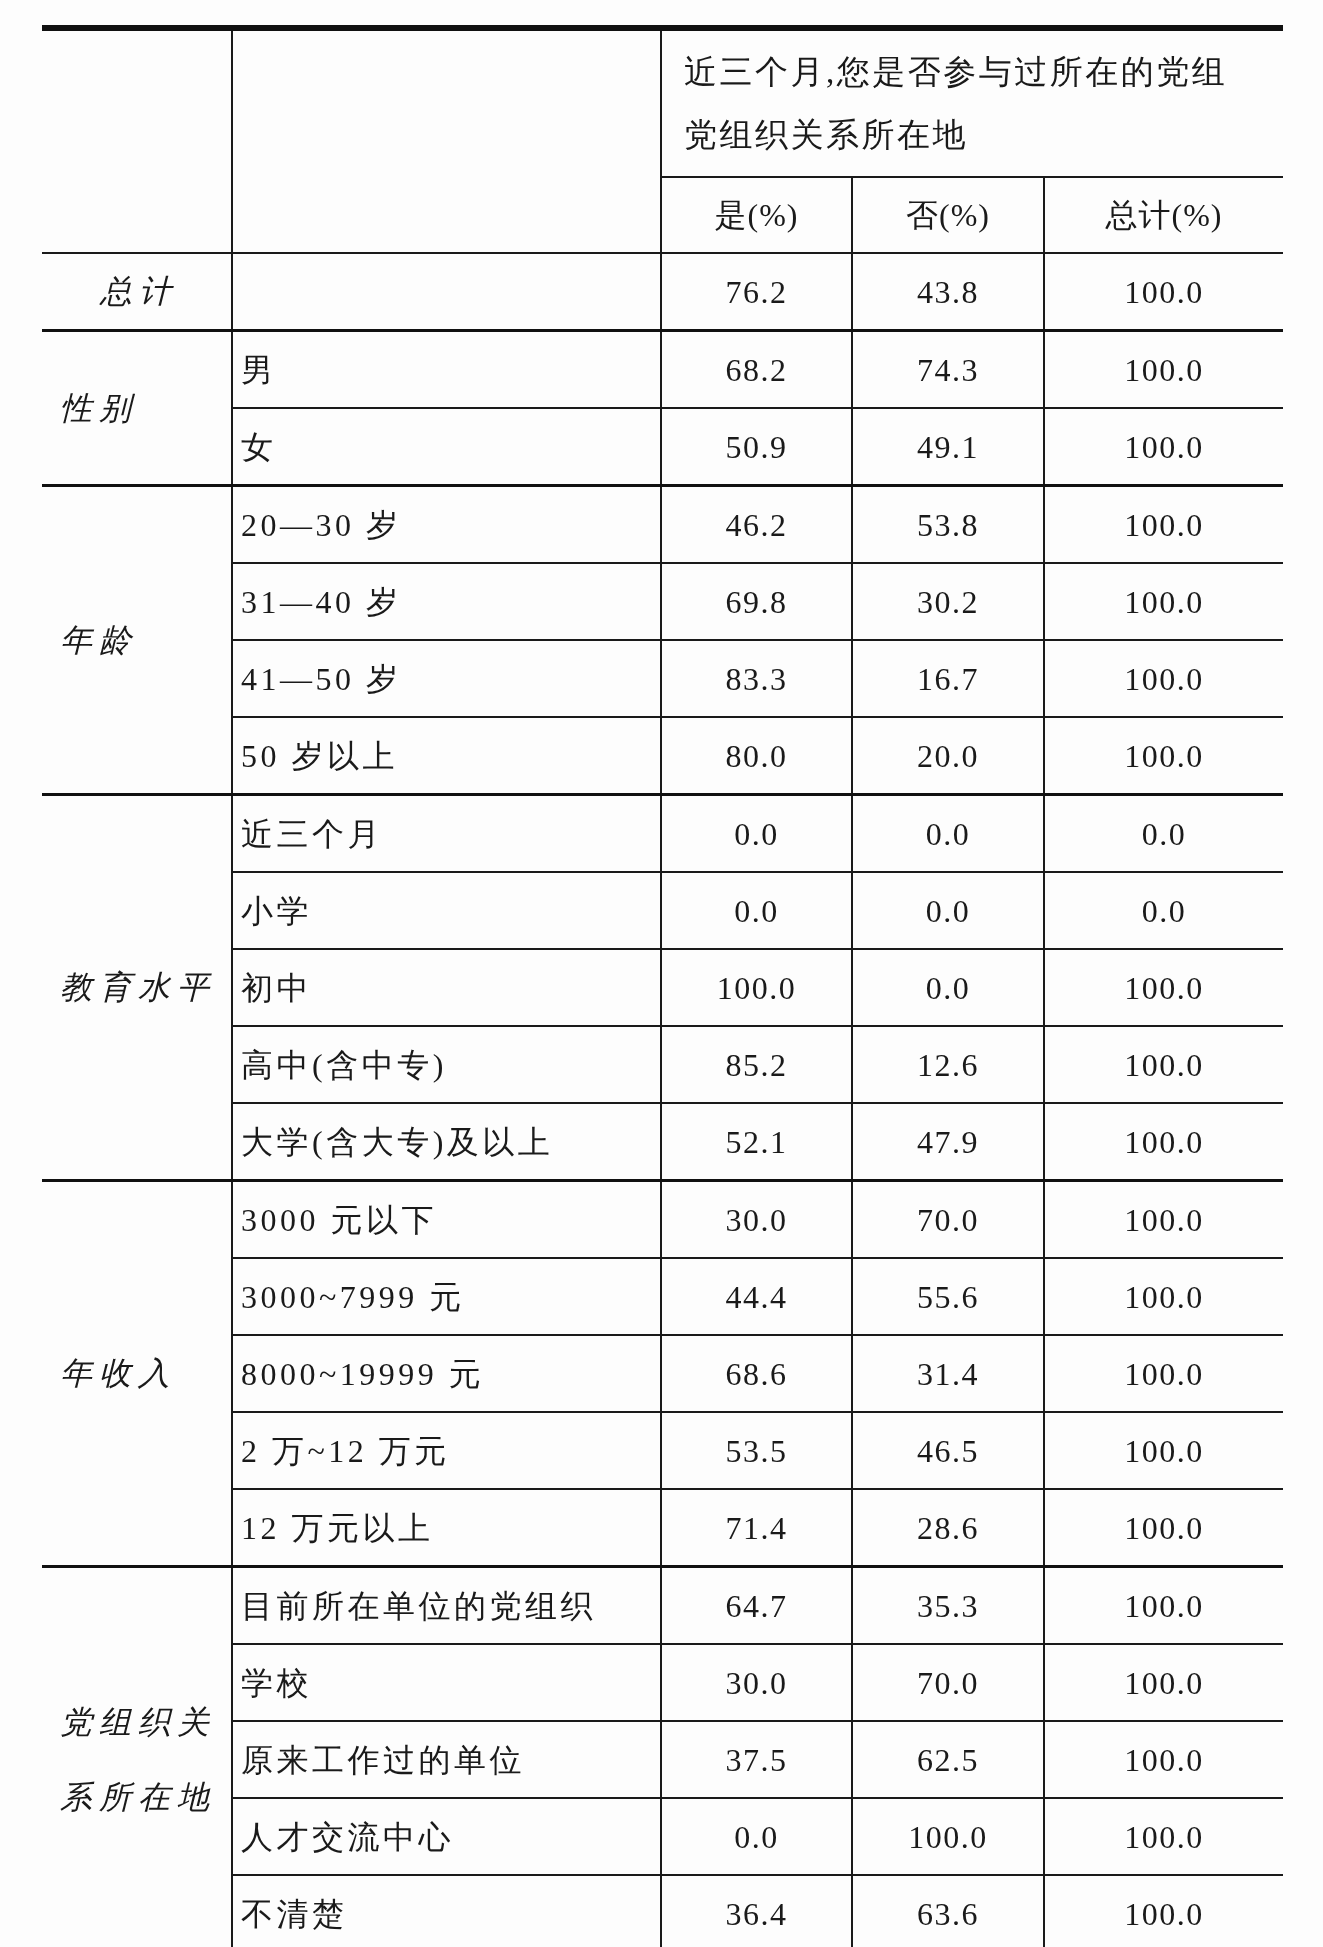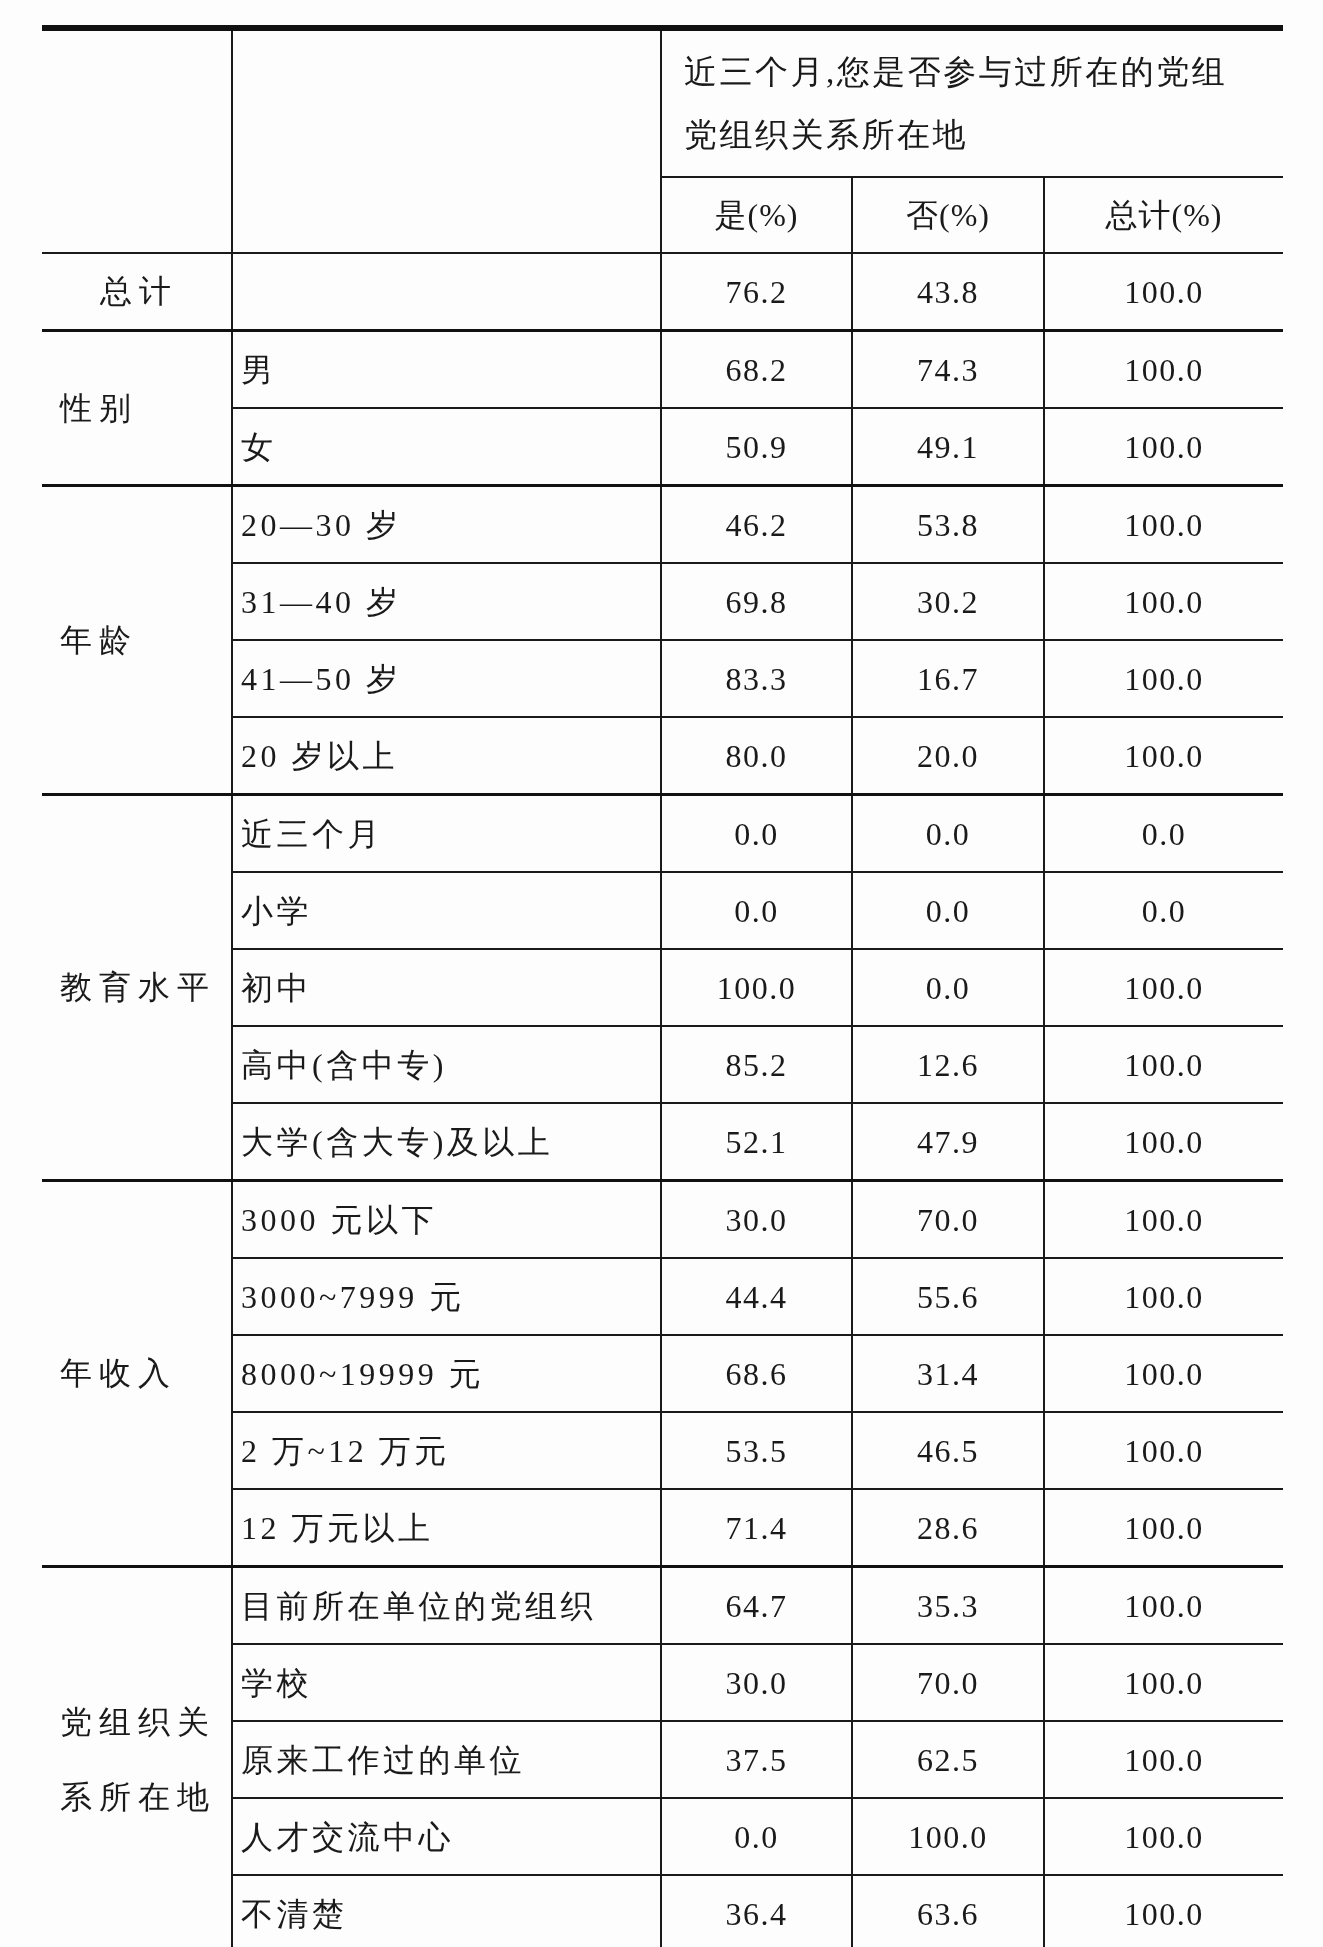--- a/index.html
+++ b/index.html
@@ -57,21 +57,21 @@
   tr.r-subhead td{height:74px;}
   .ch{
     text-align:center;
     letter-spacing:1px;
   }
 
   .cat{
     padding-left:18px;
     letter-spacing:7px;
   }
-  .cat .cat-text{line-height:2.35;}
+  .cat .cat-text{line-height:2.35;font-style:italic;}
   .cat.indent{text-indent:40px;}
 
   .lbl{
     padding-left:8px;
     letter-spacing:3.5px;
   }
   .num{
     text-align:center;
     letter-spacing:1.5px;
   }
@@ -145,21 +145,21 @@
       <td class="num">30.2</td>
       <td class="num">100.0</td>
     </tr>
     <tr class="sub">
       <td class="lbl v2">41—50 岁</td>
       <td class="num">83.3</td>
       <td class="num">16.7</td>
       <td class="num">100.0</td>
     </tr>
     <tr class="sub">
-      <td class="lbl v2">20 岁以上</td>
+      <td class="lbl v2">50 岁以上</td>
       <td class="num">80.0</td>
       <td class="num">20.0</td>
       <td class="num">100.0</td>
     </tr>
 
     <tr class="grp">
       <td class="cat v1" rowspan="5">
             <div class="cat-text">教育水平</div>
           </td>
       <td class="lbl v2">近三个月</td>

